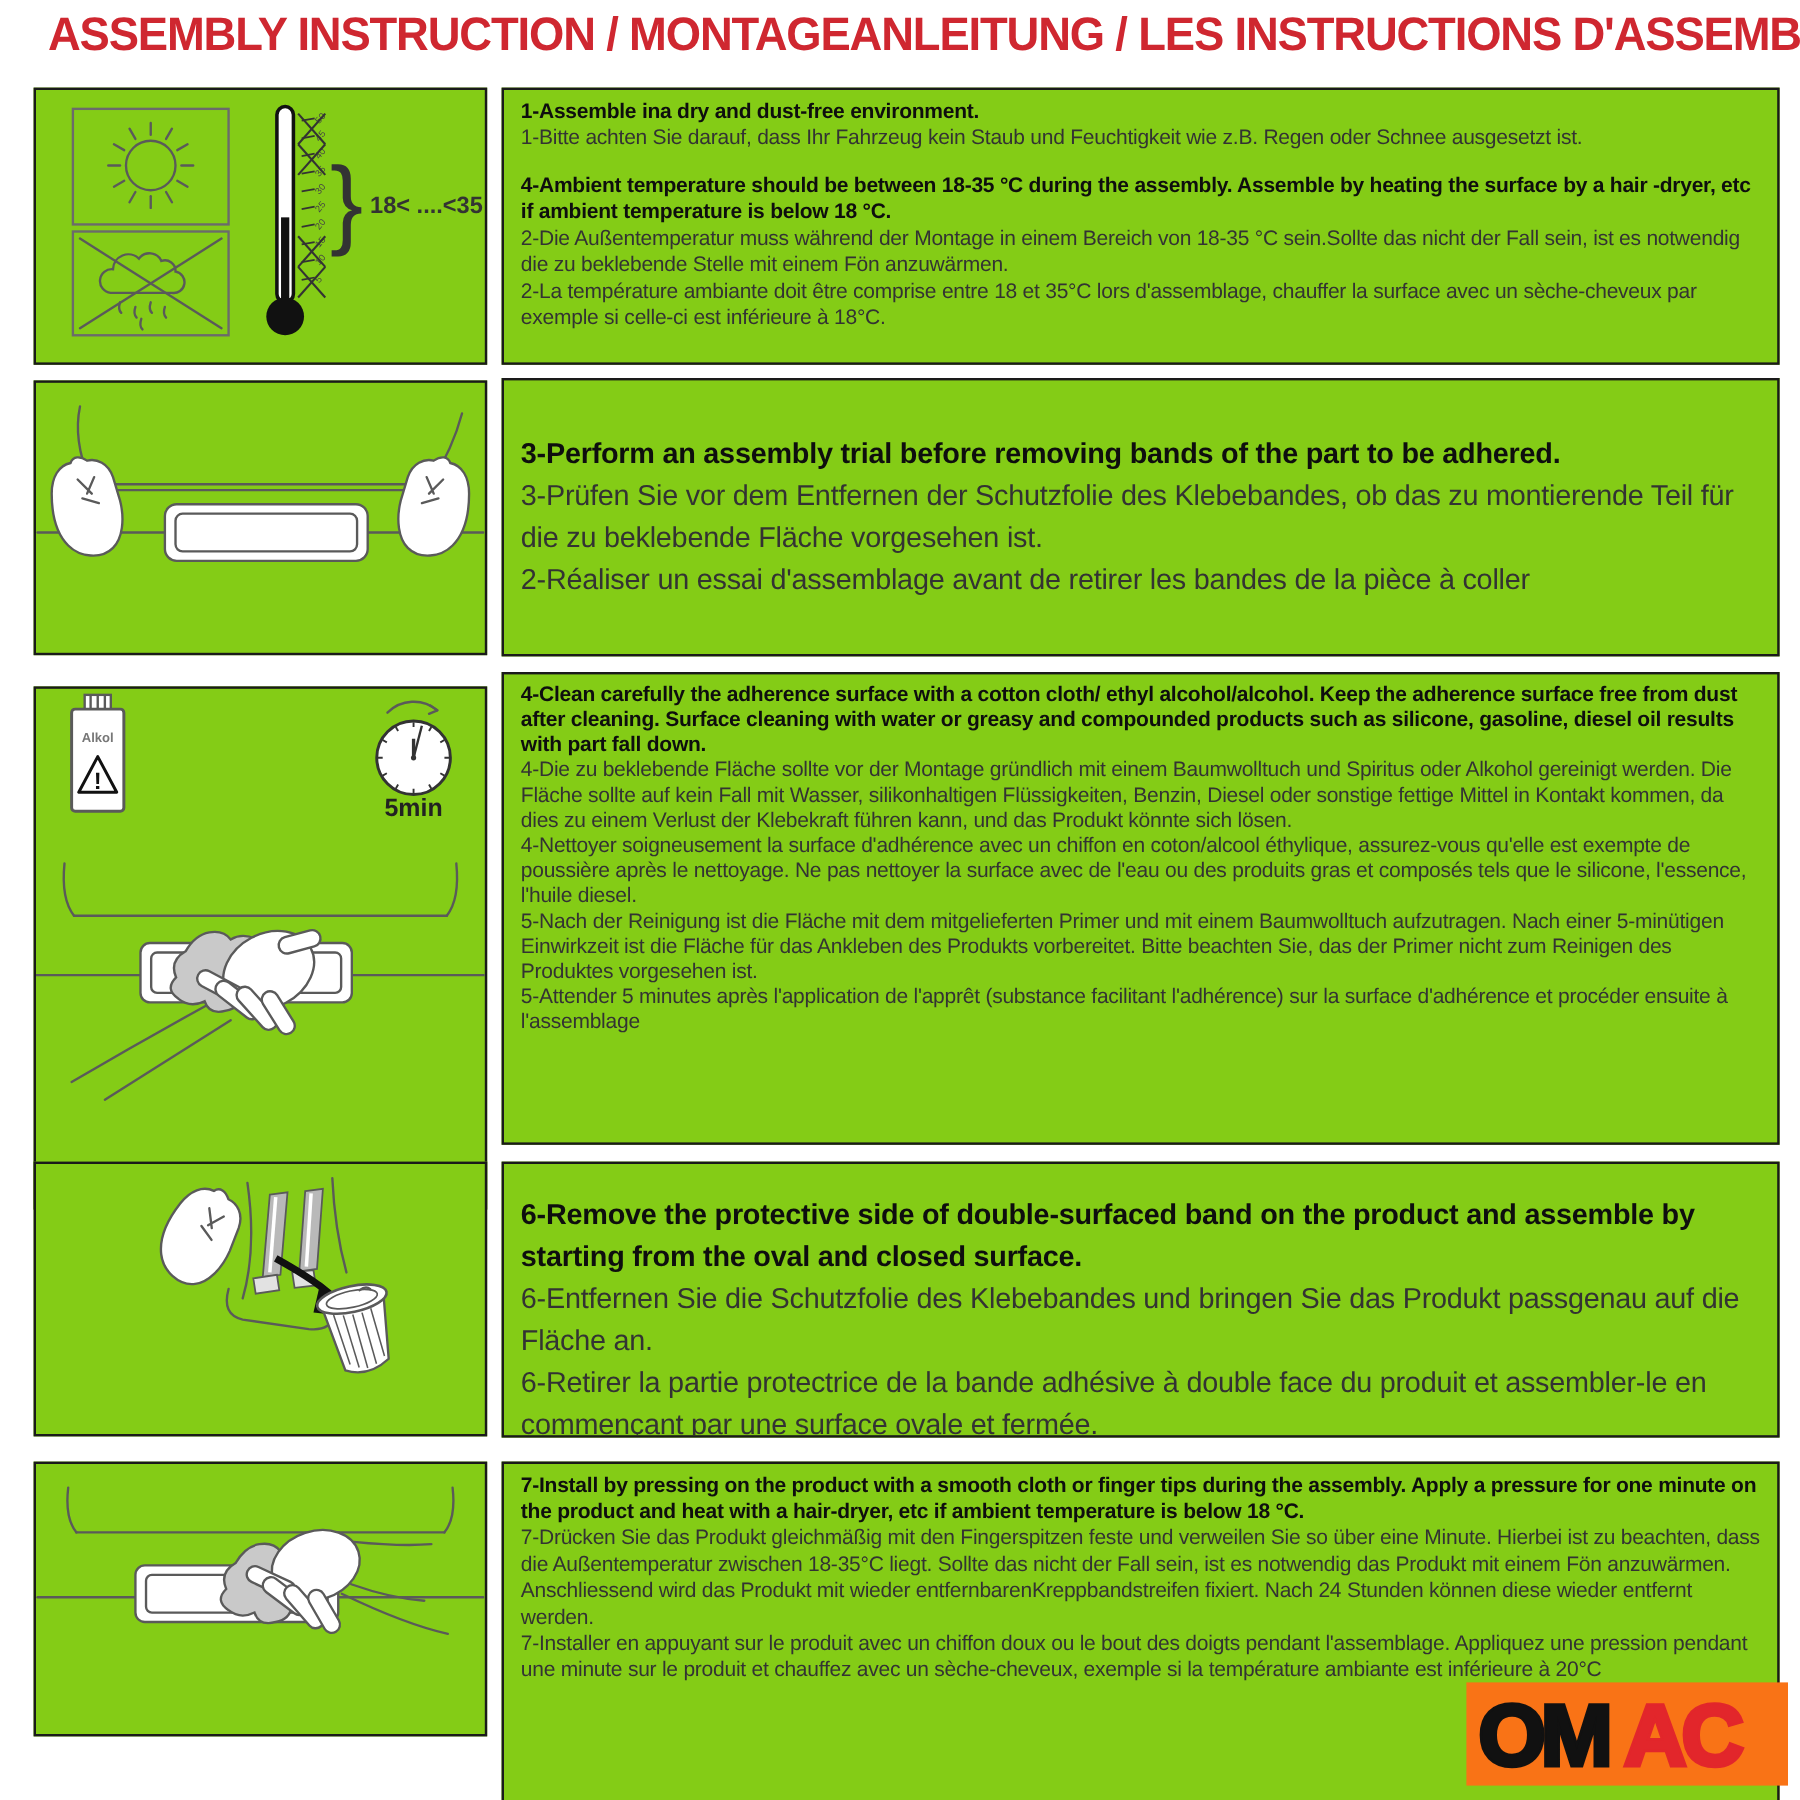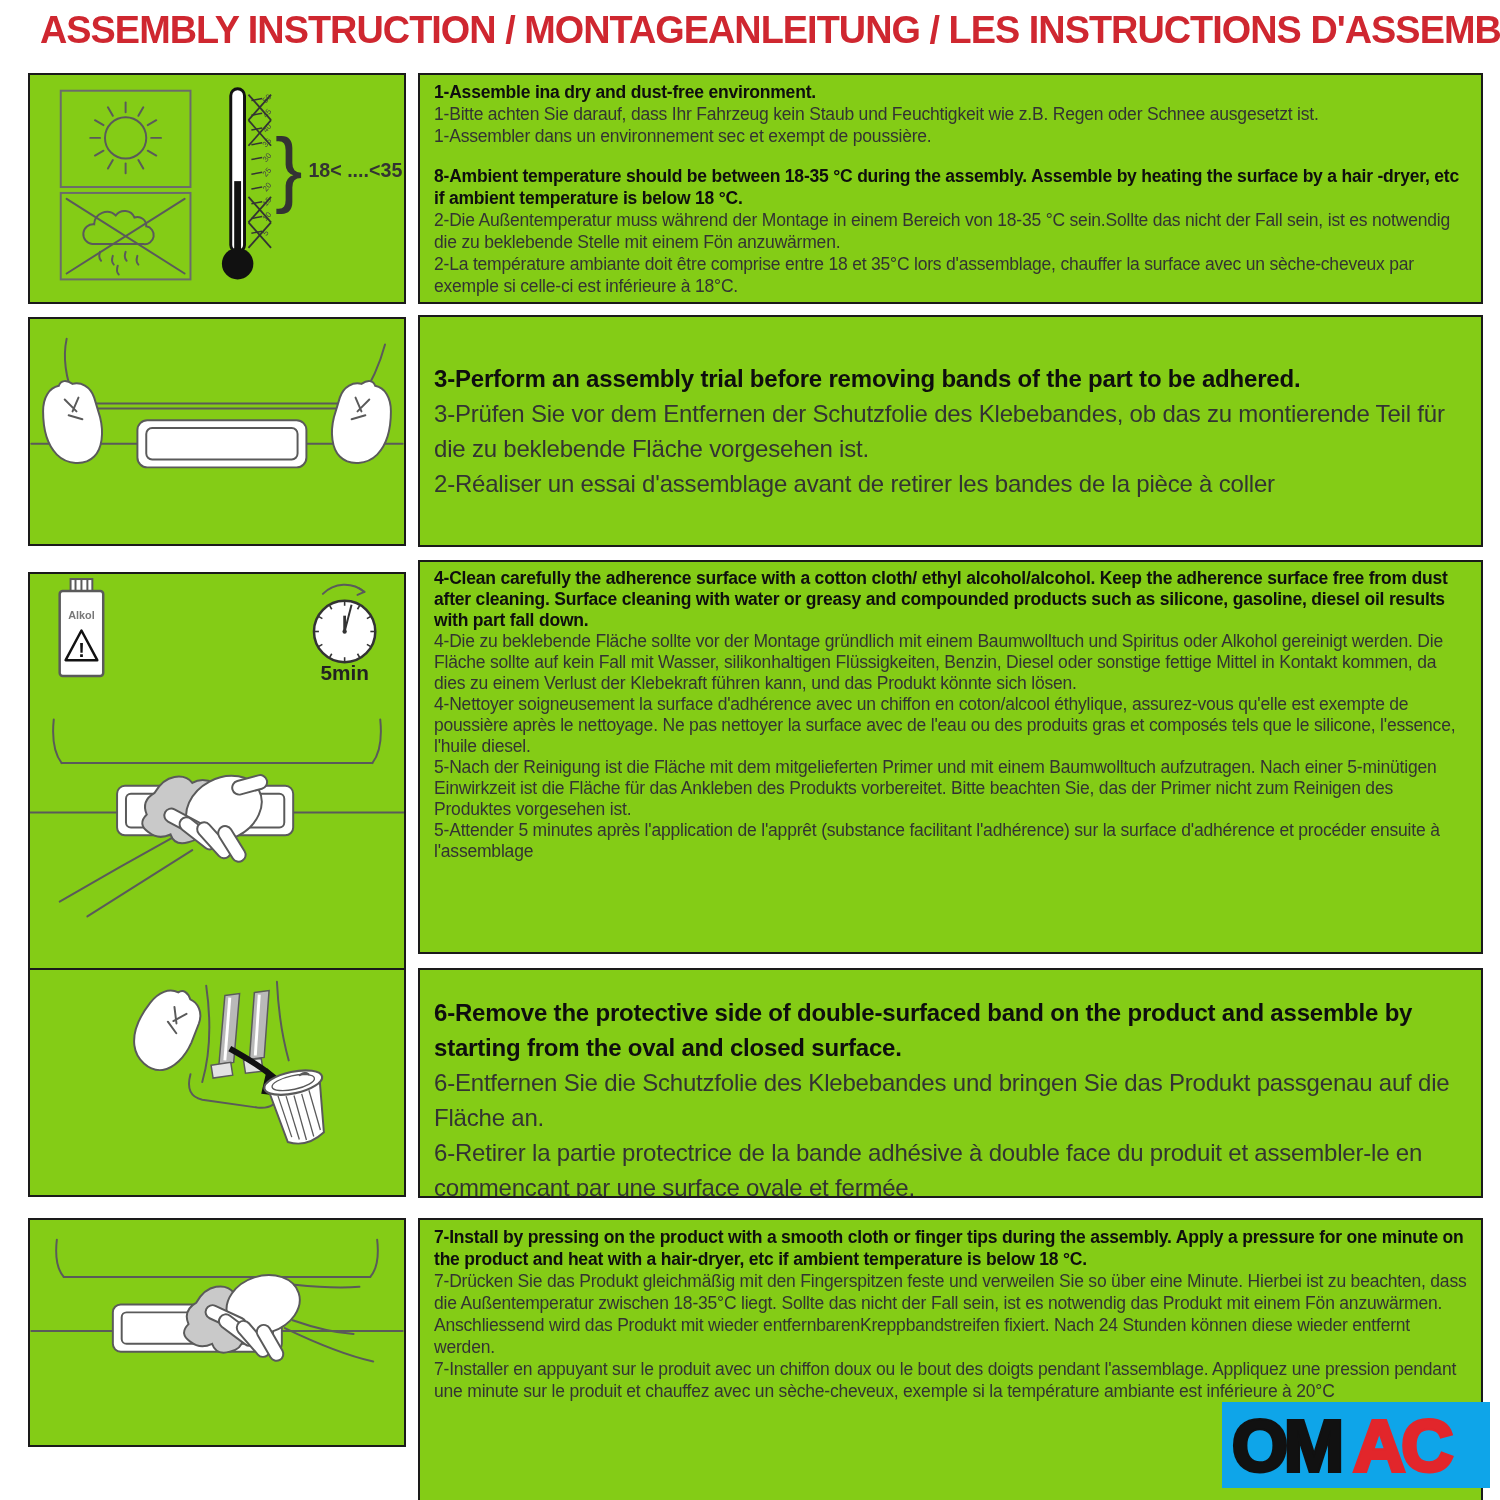--- a/index.html
+++ b/index.html
@@ -12,21 +12,21 @@
   .txt-box{left:418px;width:1065px;padding:6px 14px;}
   .txt-box p{margin:0;}
   .t-small p{font-size:17.5px;line-height:22px;letter-spacing:-0.2px;color:#333;}
   .t-small.tight p{line-height:21px;}
   .t-large p{font-size:24px;line-height:35px;letter-spacing:-0.2px;color:#333;}
   .txt-box p.b{font-weight:700;color:#0e0e0e;}
   .gap{margin-top:18px !important;}
   .pt-lg{padding-top:44px;}
   .pt-md{padding-top:25px;}
   .bottom-thick{border-bottom-width:5px;}
-  .logo-wrap{position:absolute;left:1222px;top:1402px;width:268px;height:86px;background:#0ea5e9;
+  .logo-wrap{position:absolute;left:1222px;top:1402px;width:268px;height:86px;background:#f97316;
              display:flex;align-items:center;justify-content:flex-end;}
   svg{display:block;}
   .ln{stroke:#5a5a5a;stroke-width:2;fill:none;stroke-linecap:round;}
   .wh{fill:#fff;stroke:#5a5a5a;stroke-width:2;}
   .gray{fill:#c9c9c9;stroke:#5a5a5a;stroke-width:2;}
 </style>
 </head>
 <body>
 
 <div class="sheet">
@@ -102,22 +102,21 @@
         </g>
         <text x="248" y="124" font-size="84" fill="#333">}</text>
         <text x="282" y="104" font-size="20" font-weight="600" fill="#333">18&lt; ....&lt;35 C</text>
       </g>
     </svg>
   </section>
 
   <section class="box txt-box t-small" style="top:73px;height:231px">
     <p class="b">1-Assemble ina dry and dust-free environment.</p>
     <p>1-Bitte achten Sie darauf, dass Ihr Fahrzeug kein Staub und Feuchtigkeit wie z.B. Regen oder Schnee ausgesetzt ist.</p>
-    <p>1-Assembler dans un environnement sec et exempt de poussière.</p>
-    <p class="b gap">8-Ambient temperature should be between 18-35 °C  during the assembly. Assemble by heating the surface by a hair -dryer, etc if ambient temperature is below 18 °C.</p>
+    <p class="b gap">4-Ambient temperature should be between 18-35 °C  during the assembly. Assemble by heating the surface by a hair -dryer, etc if ambient temperature is below 18 °C.</p>
     <p>2-Die Außentemperatur muss während der Montage in einem Bereich von 18-35 °C  sein.Sollte das nicht der Fall sein, ist es notwendig die zu beklebende Stelle mit einem Fön anzuwärmen.</p>
     <p>2-La température ambiante doit être comprise entre 18 et 35°C lors d'assemblage, chauffer la surface avec un sèche-cheveux par exemple si celle-ci est inférieure à 18°C.</p>
   </section>
 
   <section class="box img-box" style="top:317px;height:229px">
     <svg width="374" height="225" viewBox="0 0 378 229">
       <defs>
         <path id="fist" d="M28,68 C18,70 12,80 12,94 C12,112 16,128 26,138 C36,148 54,150 64,140 C72,132 74,116 70,100 L64,80 C60,68 50,64 42,66 C36,62 30,62 28,68 Z"></path>
       </defs>
       <path d="M44,82 Q30,48 36,20" class="ln"></path>

